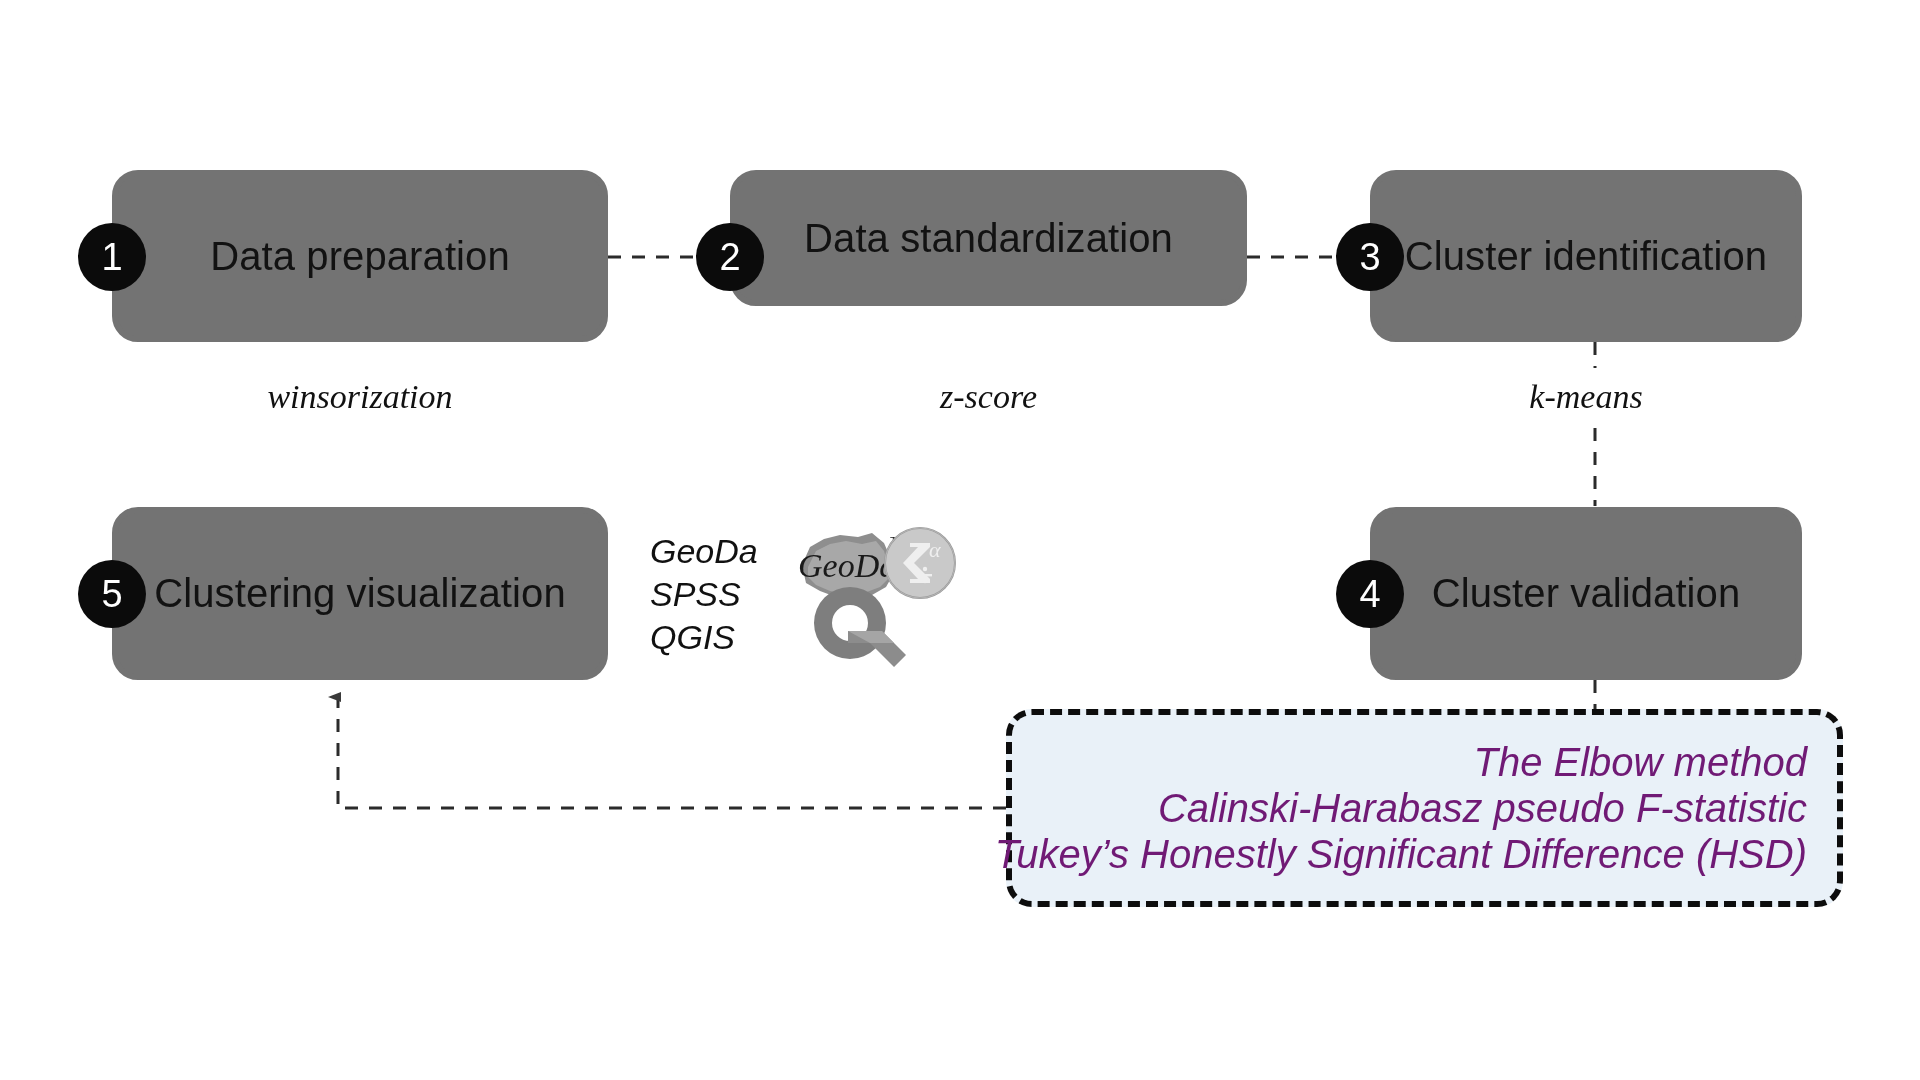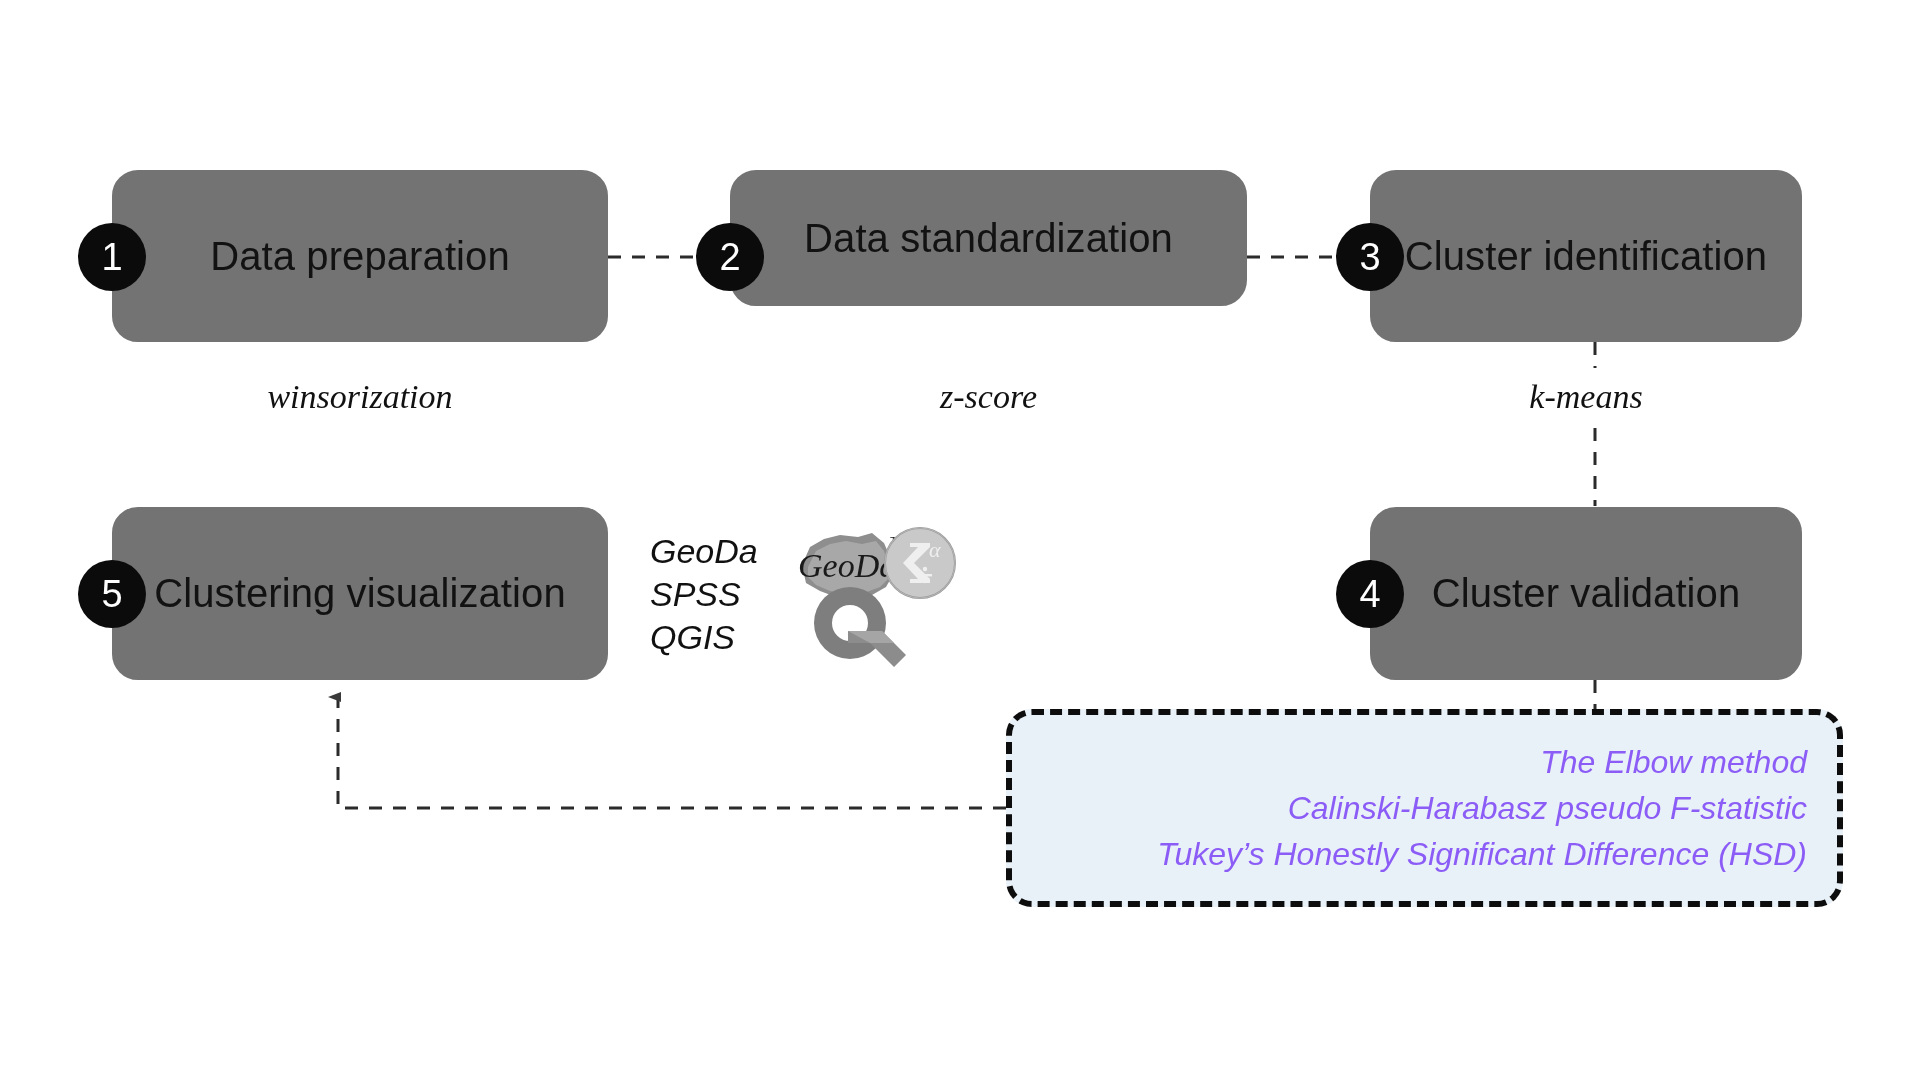--- a/index.html
+++ b/index.html
@@ -88,23 +88,23 @@
     border: 6px dashed #0d0d0d;
     border-radius: 26px;
     display: flex;
     flex-direction: column;
     align-items: flex-end;
     justify-content: center;
     padding-right: 30px;
   }
   .validation-note div {
     font-style: italic;
-    font-size: 32px;
+    font-size: 40px;
     line-height: 46px;
-    color: #8b5cf6;
+    color: #701a75;
     white-space: nowrap;
     font-family: "Liberation Sans", sans-serif;
   }
   
   .logo-group { position: absolute; }
 </style>
 </head>
 <body>
 
 <div id="canvas">

